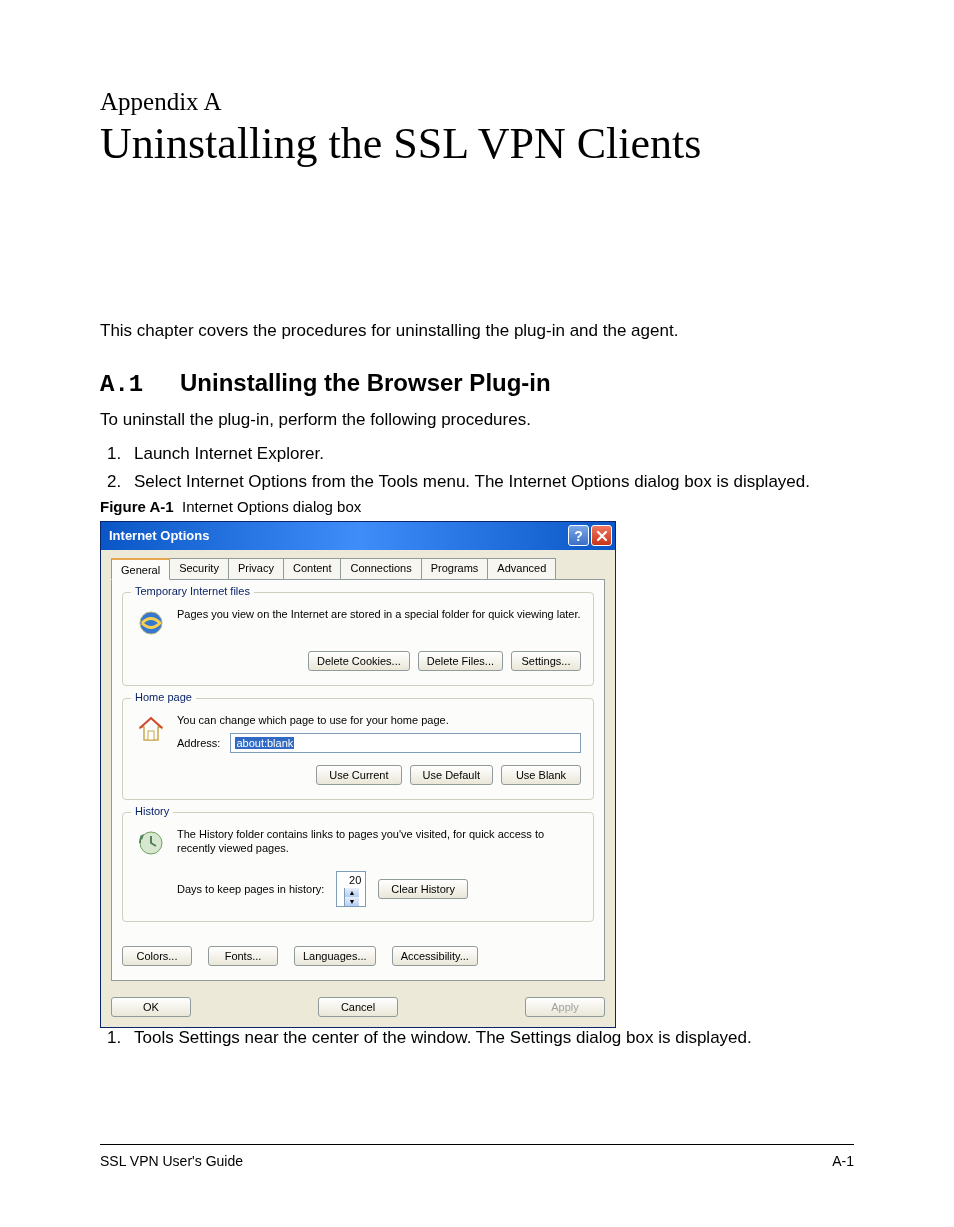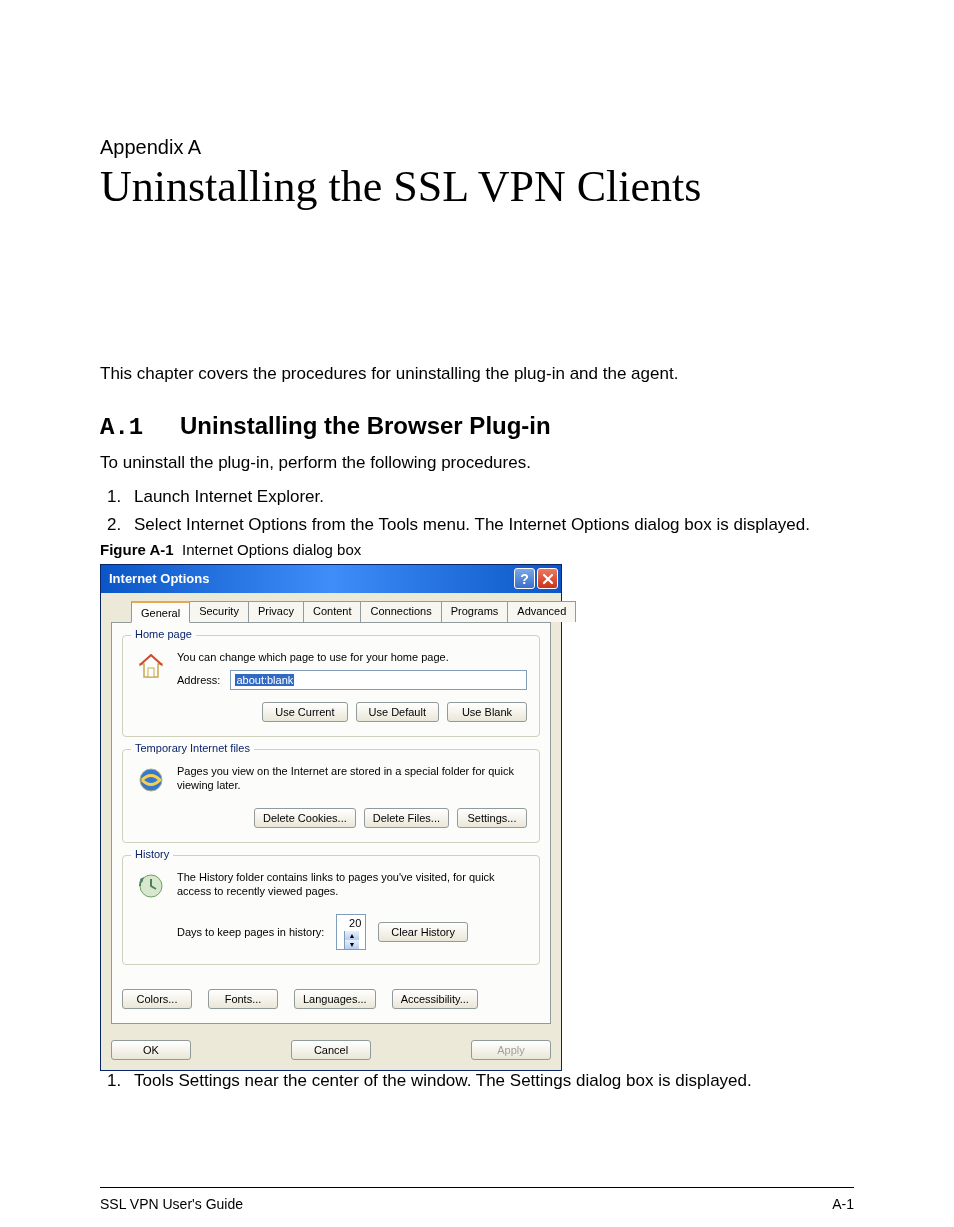--- a/index.html
+++ b/index.html
@@ -1,35 +1,35 @@
 <!DOCTYPE html>
 <html><head>
 <meta charset="utf-8">
 <style>
 * { box-sizing: border-box; margin: 0; padding: 0; }
 body { font-family: Verdana, Geneva, sans-serif; width: 954px; background: #fff; color: #000; }
 .page { padding: 88px 100px 40px 100px; }
-.appendix-label { font-family: Liberation Sans, sans-serif; font-size: 20px; margin-top: 48px; }
+.appendix-label { font-family: Liberation Serif, serif; font-size: 25px; }
 .chapter-title { font-family: 'Times New Roman', serif; font-size: 44px; margin-top: 2px; }
 .intro { font-size: 17px; margin-top: 152px; }
 .section-title { font-size: 24px; font-weight: bold; margin-top: 28px; }
 .section-num { display: inline-block; width: 80px; font-family: Liberation Mono, monospace; }
 .section-desc { font-size: 17px; margin-top: 12px; }
 .ol-list { font-size: 17px; margin-top: 12px; padding-left: 26px; }
 .ol-list li { padding-left: 8px; margin-bottom: 4px; line-height: 1.4; }
 .figure-caption { font-size: 15px; margin-top: 0; }
 .figure-caption b { font-weight: bold; }
-.dialog-outer { border: 1px solid #0a246a; width: 462px; margin-top: 6px; background: #ece9d8; font-family: Tahoma, sans-serif; font-size: 11px; }
+.dialog-outer { border: 1px solid #0a246a; width: 516px; margin-top: 6px; background: #ece9d8; font-family: Tahoma, sans-serif; font-size: 11px; }
 .titlebar { background: linear-gradient(to right, #0a56c6, #3e8df9, #0a56c6); height: 28px; display: flex; align-items: center; justify-content: space-between; padding: 0 3px 0 8px; color: #fff; font-weight: bold; font-size: 13px; }
 .titlebar-buttons { display: flex; gap: 2px; }
 .tb-btn { width: 21px; height: 21px; border-radius: 3px; display: flex; align-items: center; justify-content: center; font-weight: bold; font-size: 14px; color: #fff; }
 .tb-help { background: linear-gradient(to bottom, #7ba7e8, #3a6fc7); border: 1px solid #fff; }
 .tb-close { background: linear-gradient(to bottom, #f07860, #c83418); border: 1px solid #fff; }
 .dialog-body { padding: 8px 10px 10px 10px; }
-.tabs { display: flex; position: relative; margin-left: 20px; }
+.tabs { display: flex; position: relative; }
 .tab { border: 1px solid #919b9c; border-bottom: none; padding: 3px 9px; font-size: 11px; background: #f7f6f0; position: relative; margin-right: -1px; cursor: pointer; }
 .tab.active { background: #fcfcfa; border-bottom: 1px solid #fcfcfa; z-index: 2; margin-bottom: -1px; padding-top: 4px; border-top: 2px solid #e8a853; }
 .tab-content { border: 1px solid #919b9c; background: #fcfcfa; padding: 12px 10px 14px 10px; }
 .groupbox { border: 1px solid #d0d0bf; border-radius: 4px; padding: 14px 12px 14px 12px; margin-bottom: 12px; position: relative; }
 .groupbox-title { position: absolute; top: -8px; left: 8px; background: #fcfcfa; padding: 0 4px; color: #0a246a; font-size: 11px; }
 .group-row { display: flex; align-items: flex-start; gap: 10px; }
 .group-icon { width: 32px; height: 32px; flex-shrink: 0; display: flex; align-items: center; justify-content: center; }
 .group-text { flex: 1; font-size: 11px; line-height: 1.3; }
 .inline-field { display: flex; align-items: center; gap: 10px; margin-top: 6px; }
 .addr-label { font-size: 11px; }
@@ -93,20 +93,39 @@
         <div class="tab">Security</div>
         <div class="tab">Privacy</div>
         <div class="tab">Content</div>
         <div class="tab">Connections</div>
         <div class="tab">Programs</div>
         <div class="tab">Advanced</div>
       </div>
       <div class="tab-content">
 
         <div class="groupbox">
+          <div class="groupbox-title">Temporary Internet files</div>
+          <div class="group-row">
+            <div class="group-icon">
+              <svg width="30" height="30" viewBox="0 0 30 30">
+                  <circle cx="15" cy="15" r="11" fill="#3578d0"></circle>
+                  <path d="M6 15 Q15 6 24 15 Q15 24 6 15" fill="none" stroke="#f8d050" stroke-width="3"></path>
+                  <circle cx="15" cy="15" r="11" fill="none" stroke="#b8b080" stroke-width="1"></circle>
+                </svg>
+            </div>
+            <div class="group-text">Pages you view on the Internet are stored in a special folder for quick viewing later.</div>
+          </div>
+          <div class="btn-row right">
+            <button class="win-btn narrow">Delete Cookies...</button>
+            <button class="win-btn narrow">Delete Files...</button>
+            <button class="win-btn narrow">Settings...</button>
+          </div>
+        </div>
+
+        <div class="groupbox">
           <div class="groupbox-title">Home page</div>
           <div class="group-row">
             <div class="group-icon">
               <svg width="30" height="30" viewBox="0 0 30 30">
                   <path d="M4 14 L15 4 L26 14 L26 13 L22 13 L22 26 L8 26 L8 13 L4 13 Z" fill="none" stroke="#c8a850" stroke-width="1.5"></path>
                   <path d="M4 14 L15 4 L26 14" fill="none" stroke="#d04830" stroke-width="2"></path>
                   <rect x="12" y="17" width="6" height="9" fill="#fff" stroke="#c8a850"></rect>
                 </svg>
             </div>
             <div class="group-text">
@@ -114,39 +133,20 @@
               <div class="inline-field">
                 <span class="addr-label">Address:</span>
                 <div class="addr-input"><span class="sel">about:blank</span></div>
               </div>
             </div>
           </div>
           <div class="btn-row right">
             <button class="win-btn">Use Current</button>
             <button class="win-btn">Use Default</button>
             <button class="win-btn">Use Blank</button>
-          </div>
-        </div>
-
-        <div class="groupbox">
-          <div class="groupbox-title">Temporary Internet files</div>
-          <div class="group-row">
-            <div class="group-icon">
-              <svg width="30" height="30" viewBox="0 0 30 30">
-                  <circle cx="15" cy="15" r="11" fill="#3578d0"></circle>
-                  <path d="M6 15 Q15 6 24 15 Q15 24 6 15" fill="none" stroke="#f8d050" stroke-width="3"></path>
-                  <circle cx="15" cy="15" r="11" fill="none" stroke="#b8b080" stroke-width="1"></circle>
-                </svg>
-            </div>
-            <div class="group-text">Pages you view on the Internet are stored in a special folder for quick viewing later.</div>
-          </div>
-          <div class="btn-row right">
-            <button class="win-btn narrow">Delete Cookies...</button>
-            <button class="win-btn narrow">Delete Files...</button>
-            <button class="win-btn narrow">Settings...</button>
           </div>
         </div>
 
         <div class="groupbox">
           <div class="groupbox-title">History</div>
           <div class="group-row">
             <div class="group-icon">
               <svg width="30" height="30" viewBox="0 0 30 30">
                   <circle cx="15" cy="15" r="11" fill="#d8e8d0" stroke="#70a060"></circle>
                   <path d="M15 8 L15 15 L20 18" stroke="#50805a" stroke-width="2" fill="none"></path>

